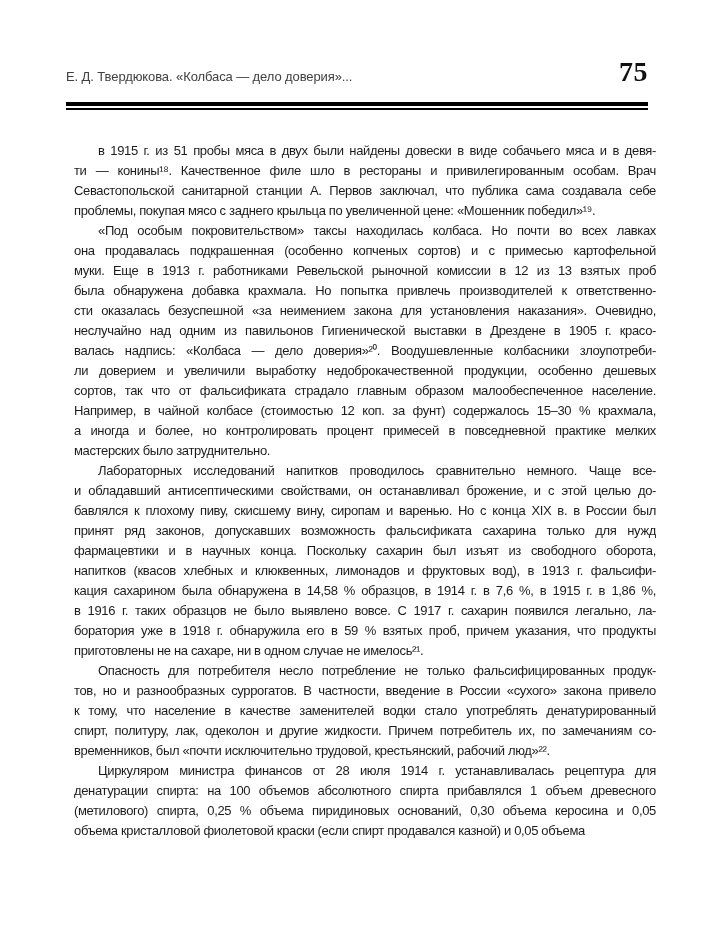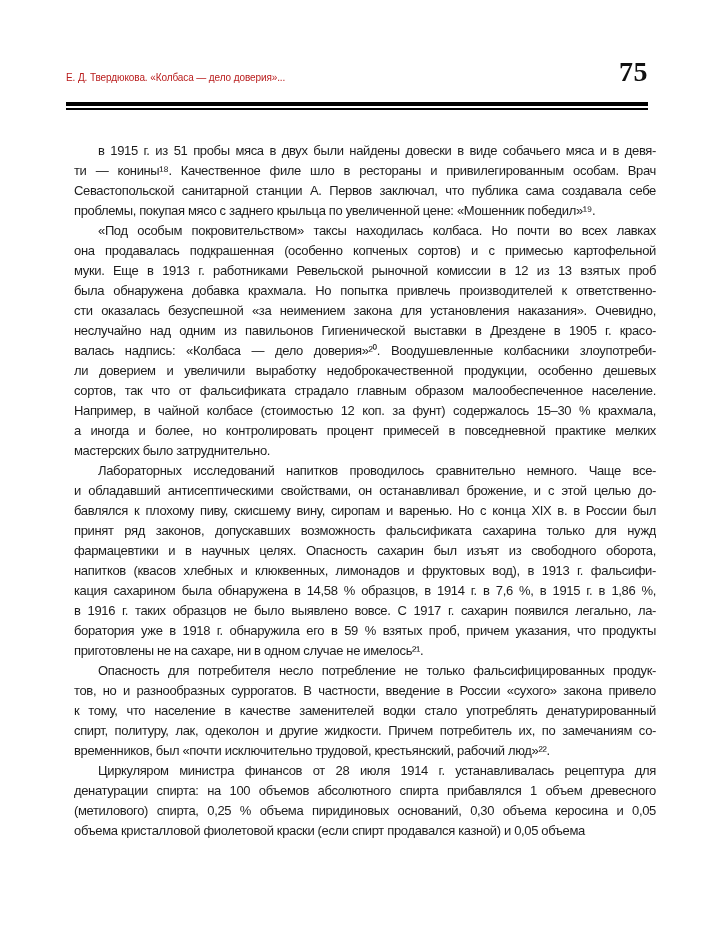--- a/index.html
+++ b/index.html
@@ -21,23 +21,23 @@
     left: 66px;
     top: 58px;
     width: 582px;
     height: 36px;
     display: flex;
     justify-content: space-between;
     align-items: baseline;
   }
   .running-title {
     font-family: "Liberation Sans", sans-serif;
-    font-size: 10px;
+    font-size: 13px;
     letter-spacing: -0.1px;
-    color: #b91c1c;
+    color: #404040;
     white-space: nowrap;
   }
   .page-number {
     font-family: "Liberation Serif", "DejaVu Serif", serif;
     font-size: 28px;
     font-weight: 700;
     letter-spacing: 0.5px;
     color: #111111;
     line-height: 1;
   }
@@ -108,21 +108,21 @@
       <div class="line">валась надпись: «Колбаса — дело доверия»²⁰. Воодушевленные колбасники злоупотреби-</div>
       <div class="line">ли доверием и увеличили выработку недоброкачественной продукции, особенно дешевых</div>
       <div class="line">сортов, так что от фальсификата страдало главным образом малообеспеченное население.</div>
       <div class="line">Например, в чайной колбасе (стоимостью 12 коп. за фунт) содержалось 15–30 % крахмала,</div>
       <div class="line">а иногда и более, но контролировать процент примесей в повседневной практике мелких</div>
       <div class="line last">мастерских было затруднительно.</div>
       <div class="line indent">Лабораторных исследований напитков проводилось сравнительно немного. Чаще все-</div>
       <div class="line">и обладавший антисептическими свойствами, он останавливал брожение, и с этой целью до-</div>
       <div class="line">бавлялся к плохому пиву, скисшему вину, сиропам и варенью. Но с конца XIX в. в России был</div>
       <div class="line">принят ряд законов, допускавших возможность фальсификата сахарина только для нужд</div>
-      <div class="line">фармацевтики и в научных целях. Опасность сахарин был изъят из свободного оборота,</div>
+      <div class="line">фармацевтики и в научных конца. Поскольку сахарин был изъят из свободного оборота,</div>
       <div class="line">напитков (квасов хлебных и клюквенных, лимонадов и фруктовых вод), в 1913 г. фальсифи-</div>
       <div class="line">кация сахарином была обнаружена в 14,58 % образцов, в 1914 г. в 7,6 %, в 1915 г. в 1,86 %,</div>
       <div class="line">в 1916 г. таких образцов не было выявлено вовсе. С 1917 г. сахарин появился легально, ла-</div>
       <div class="line">боратория уже в 1918 г. обнаружила его в 59 % взятых проб, причем указания, что продукты</div>
       <div class="line last">приготовлены не на сахаре, ни в одном случае не имелось²¹.</div>
       <div class="line indent">Опасность для потребителя несло потребление не только фальсифицированных продук-</div>
       <div class="line">тов, но и разнообразных суррогатов. В частности, введение в России «сухого» закона привело</div>
       <div class="line">к тому, что население в качестве заменителей водки стало употреблять денатурированный</div>
       <div class="line">спирт, политуру, лак, одеколон и другие жидкости. Причем потребитель их, по замечаниям со-</div>
       <div class="line last">временников, был «почти исключительно трудовой, крестьянский, рабочий люд»²².</div>

